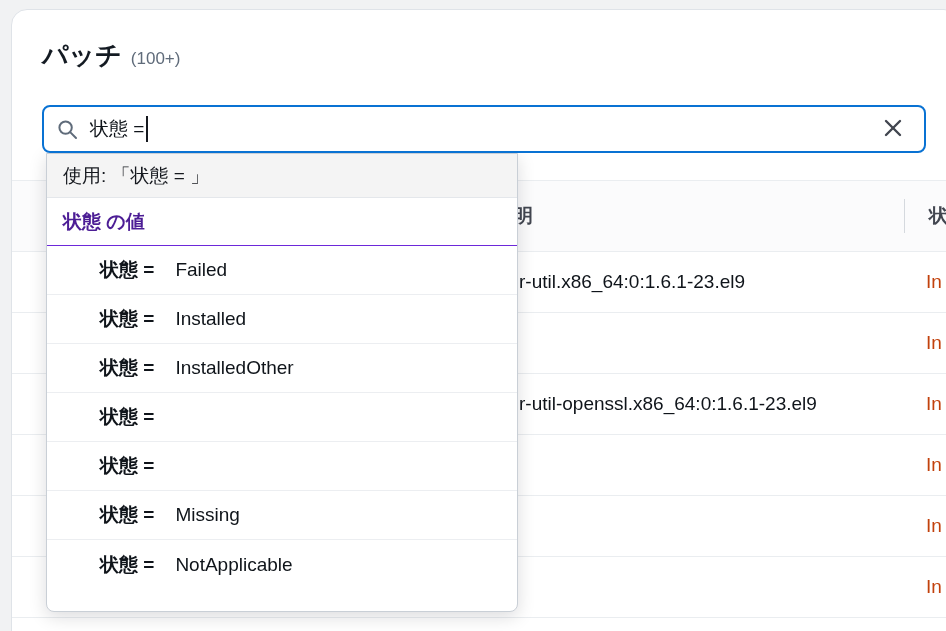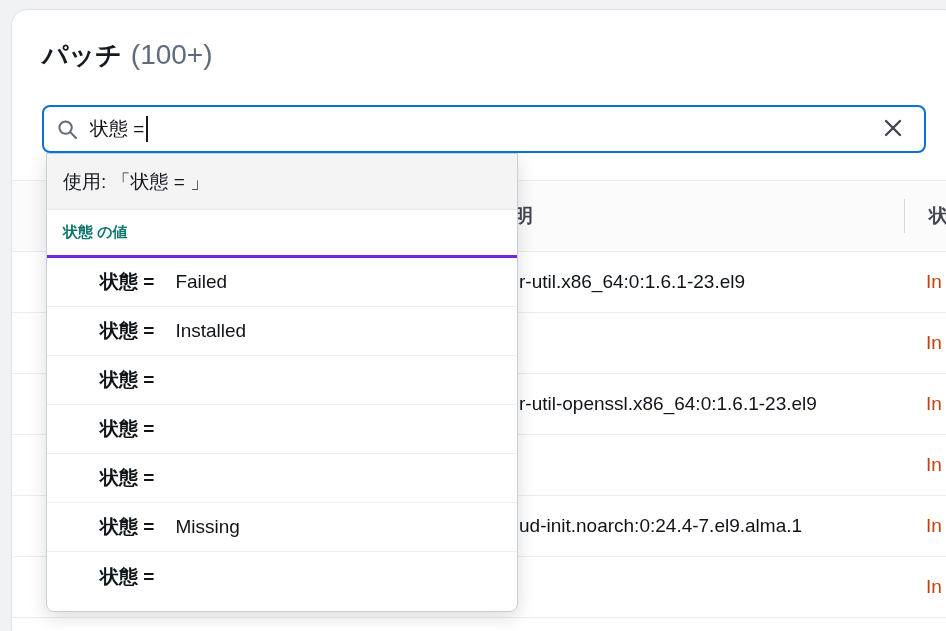--- a/index.html
+++ b/index.html
@@ -21,21 +21,21 @@
     border-radius:16px;
   }
 
   
   .heading {
     position:absolute; left:30px; top:28px;
     font-size:26px; font-weight:700; color:#131a22;
     white-space:nowrap;
   }
   .heading .counter {
-    font-weight:400; color:#5f6b7a; font-size:28px; margin-left:9px;
+    font-weight:400; color:#5f6b7a; font-size:17px; margin-left:9px;
   }
 
   
   .searchbox {
     position:absolute; left:30px; top:95px;
     width:884px; height:48px;
     background:#fff;
     border:2px solid #0972d3;
     border-radius:8px;
     display:flex; align-items:center;
@@ -90,30 +90,30 @@
     position:absolute; left:34px; top:143px;
     width:472px; height:459px;
     background:#fff;
     border:1px solid #c9cfd6;
     border-radius:0 0 8px 8px;
     box-shadow:0 5px 18px rgba(0,7,22,0.14);
     z-index:15;
     overflow:hidden;
   }
   .dd-use {
-    height:56px; background:#f4f4f4;
+    height:44px; background:#f4f4f4;
     border-bottom:1px solid #e4e7eb;
     display:flex; align-items:center;
     padding:0 16px; font-size:19px; color:#16191f;
     cursor:pointer; white-space:pre;
   }
   .dd-group {
-    height:48px; border-bottom:3px solid #6d28d9;
+    height:48px; border-bottom:1px solid #6d28d9;
     display:flex; align-items:center;
-    padding:0 16px; font-size:15px; font-weight:700; color:#0f766e;
+    padding:0 16px; font-size:19px; font-weight:700; color:#4c1d95;
     white-space:pre;
   }
   .dd-item {
     height:49px; display:flex; align-items:center;
     padding-left:53px; font-size:19px; color:#0f141a;
     cursor:pointer; white-space:pre;
   }
   .dd-item:not(:last-child) { border-bottom:1px solid #eceef1; }
   .dd-item .pfx { font-weight:700; }
   .dd-item .val { margin-left:21px; }
@@ -141,21 +141,20 @@
       <span class="cell-status">In</span>
     </div>
     <div class="tbl-row">
       <span class="cell-desc">r-util-openssl.x86_64:0:1.6.1-23.el9</span>
       <span class="cell-status">In</span>
     </div>
     <div class="tbl-row">
       <span class="cell-status">In</span>
     </div>
     <div class="tbl-row">
-      <span class="cell-desc">ud-init.noarch:0:24.4-7.el9.alma.1</span>
       <span class="cell-status">In</span>
     </div>
     <div class="tbl-row">
       <span class="cell-status">In</span>
     </div>
   </div>
 
   <div class="searchbox">
     <span class="sicon">
       <svg width="21" height="21" viewBox="0 0 21 21" fill="none">
@@ -183,29 +182,31 @@
     <div class="dd-item">
       <span class="pfx">状態 =</span>
       <span class="val">Failed</span>
     </div>
     <div class="dd-item">
       <span class="pfx">状態 =</span>
       <span class="val">Installed</span>
     </div>
     <div class="dd-item">
       <span class="pfx">状態 =</span>
+      <span class="val">InstalledOther</span>
     </div>
     <div class="dd-item">
       <span class="pfx">状態 =</span>
     </div>
     <div class="dd-item">
       <span class="pfx">状態 =</span>
     </div>
     <div class="dd-item">
       <span class="pfx">状態 =</span>
       <span class="val">Missing</span>
     </div>
     <div class="dd-item">
       <span class="pfx">状態 =</span>
+      <span class="val">NotApplicable</span>
     </div>
   </div>
 
 </div>
 
 </body></html>

